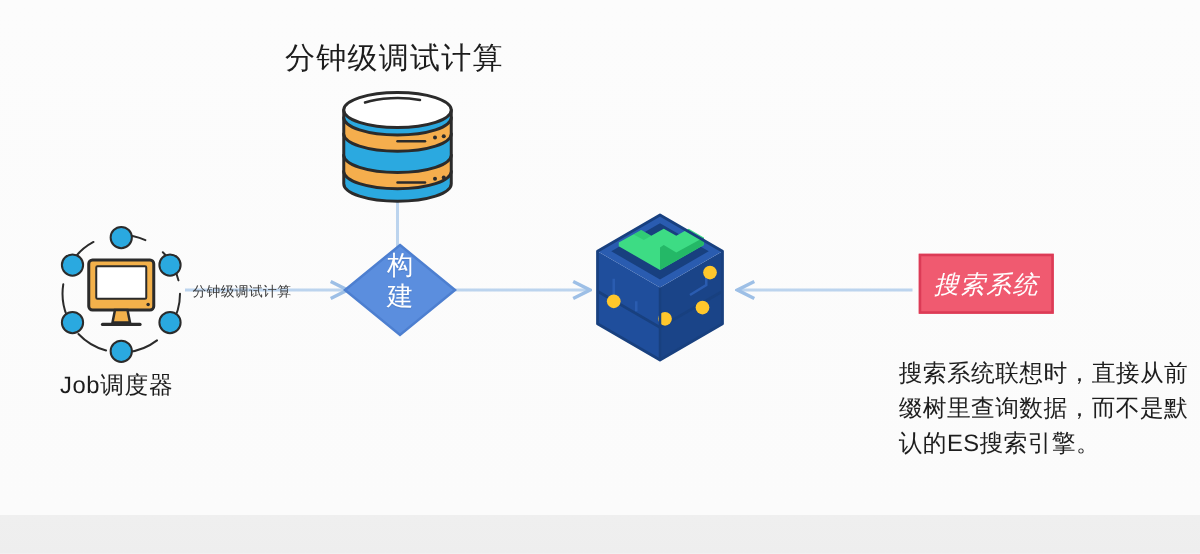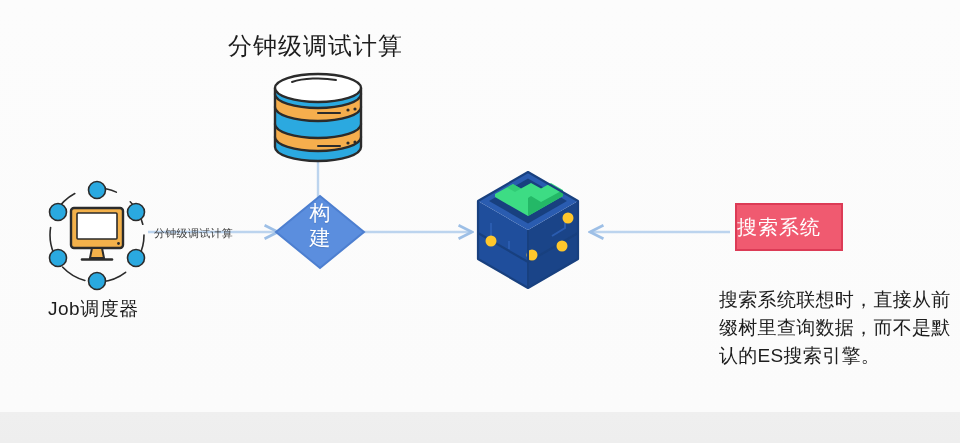--- a/index.html
+++ b/index.html
@@ -74,24 +74,25 @@
     position: absolute;
     left: 735px;
     top: 203px;
     width: 108px;
     height: 48px;
     background: #f05a70;
     border: 2px solid #dc3b56;
     box-sizing: border-box;
     display: flex;
     align-items: center;
-    justify-content: flex-start;
+    justify-content: center;
     color: #ffffff;
     font-size: 20px;
     letter-spacing: 1px;
+    font-style: italic;
   }
 
   
   .description {
     position: absolute;
     left: 697px;
     top: 286px;
     width: 240px;
     font-size: 19px;
     line-height: 28px;

